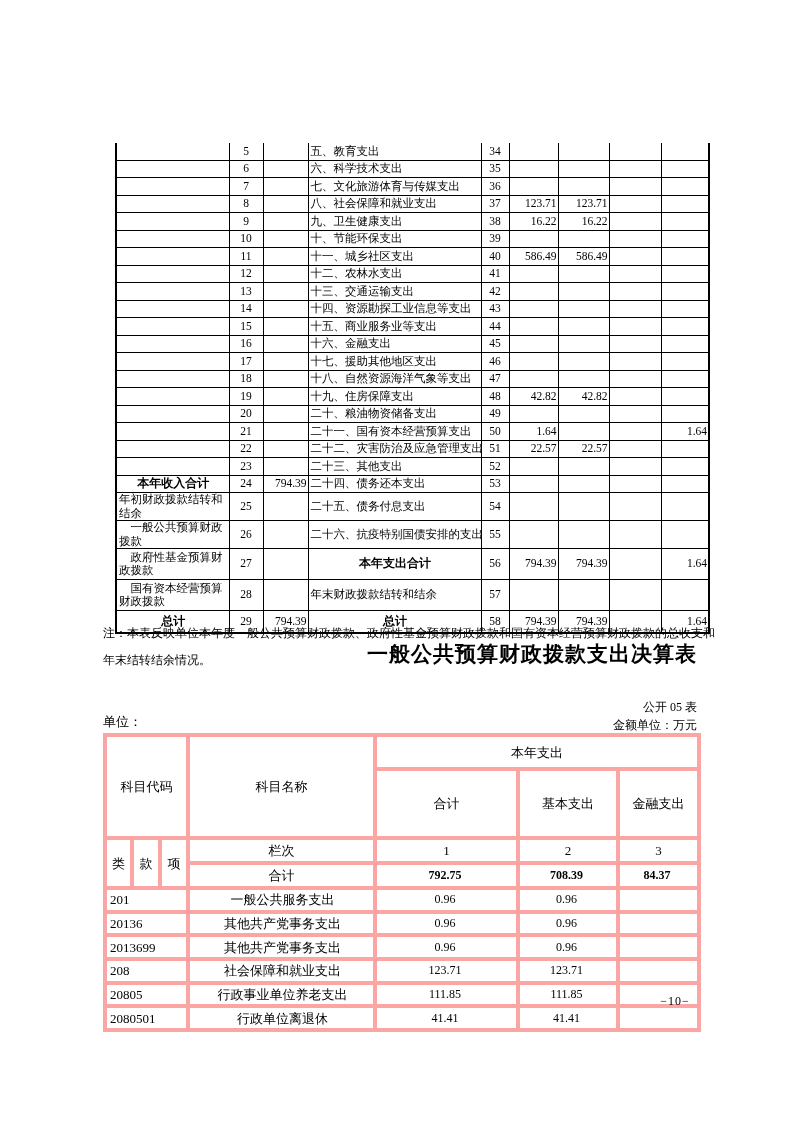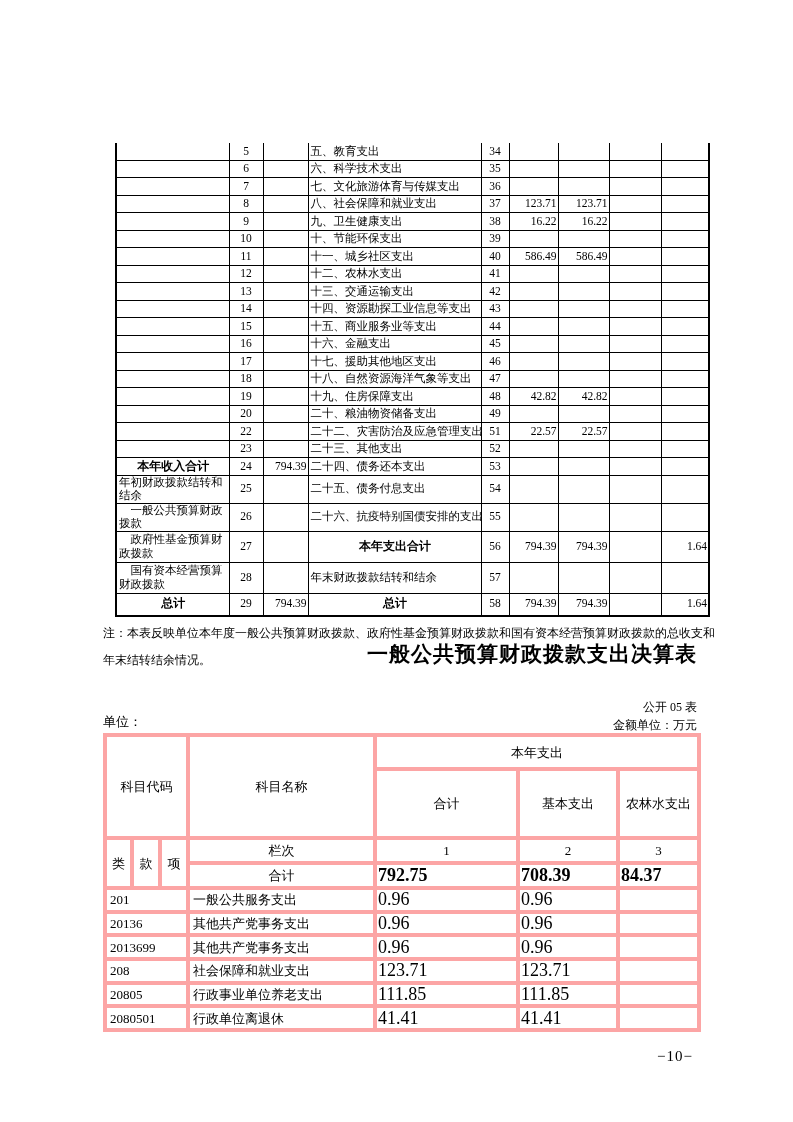--- a/index.html
+++ b/index.html
@@ -50,26 +50,26 @@
   }
   .t2 td {
     border:4px solid #fca5a5; font-size:13px; text-align:center;
     padding:0 1px; overflow:hidden; vertical-align:middle; line-height:15px;
   }
   .t2 tr.h1 td { height:30px; }
   .t2 tr.h2 td { height:65px; }
   .t2 tr.h3 td { height:21px; }
   .t2 tr.h4 td { height:21px; }
   .t2 td.code { text-align:left; padding-left:3px; white-space:nowrap; }
-  .t2 td.name { text-align:left; padding-left:3px; white-space:nowrap; }
-  .t2 td.num  { text-align:left; padding-right:4px; white-space:nowrap; font-size:18px; }
+  .t2 td.name { text-align:center; padding-left:3px; white-space:nowrap; }
+  .t2 td.num  { text-align:center; padding-right:4px; white-space:nowrap; font-size:12px; }
   .t2 td.bold { font-weight:bold; }
   .t2 tr.dr td { height:19.7px; }
   
-  .pageno { position:absolute; left:640px; top:1048px; width:70px; text-align:center; font-size:15px; letter-spacing:1px; }
+  .pageno { position:absolute; left:640px; top:994px; width:70px; text-align:center; font-size:12px; letter-spacing:1px; }
 </style>
 </head>
 <body>
 
 <div class="page">
 
   <table class="t1">
     <colgroup>
       <col style="width:113px">
         <col style="width:34px">
@@ -250,20 +250,31 @@
         <tr>
           <td></td>
           <td>20</td>
           <td></td>
           <td>二十、粮油物资储备支出</td>
           <td>49</td>
           <td></td>
           <td></td>
           <td></td>
           <td></td>
+        </tr>
+        <tr>
+          <td></td>
+          <td>21</td>
+          <td></td>
+          <td>二十一、国有资本经营预算支出</td>
+          <td>50</td>
+          <td>1.64</td>
+          <td></td>
+          <td></td>
+          <td>1.64</td>
         </tr>
         <tr>
           <td></td>
           <td>22</td>
           <td></td>
           <td>二十二、灾害防治及应急管理支出</td>
           <td>51</td>
           <td>22.57</td>
           <td>22.57</td>
           <td></td>
@@ -368,21 +379,21 @@
     </colgroup>
     <tbody>
       <tr class="h1">
         <td colspan="3" rowspan="2">科目代码</td>
         <td rowspan="2">科目名称</td>
         <td colspan="3">本年支出</td>
       </tr>
       <tr class="h2">
         <td>合计</td>
         <td>基本支出</td>
-        <td>农林水支出</td>
+        <td>金融支出</td>
       </tr>
       <tr class="h3">
         <td rowspan="2">类</td>
         <td rowspan="2">款</td>
         <td rowspan="2">项</td>
         <td>栏次</td>
         <td>1</td>
         <td>2</td>
         <td>3</td>
       </tr>

